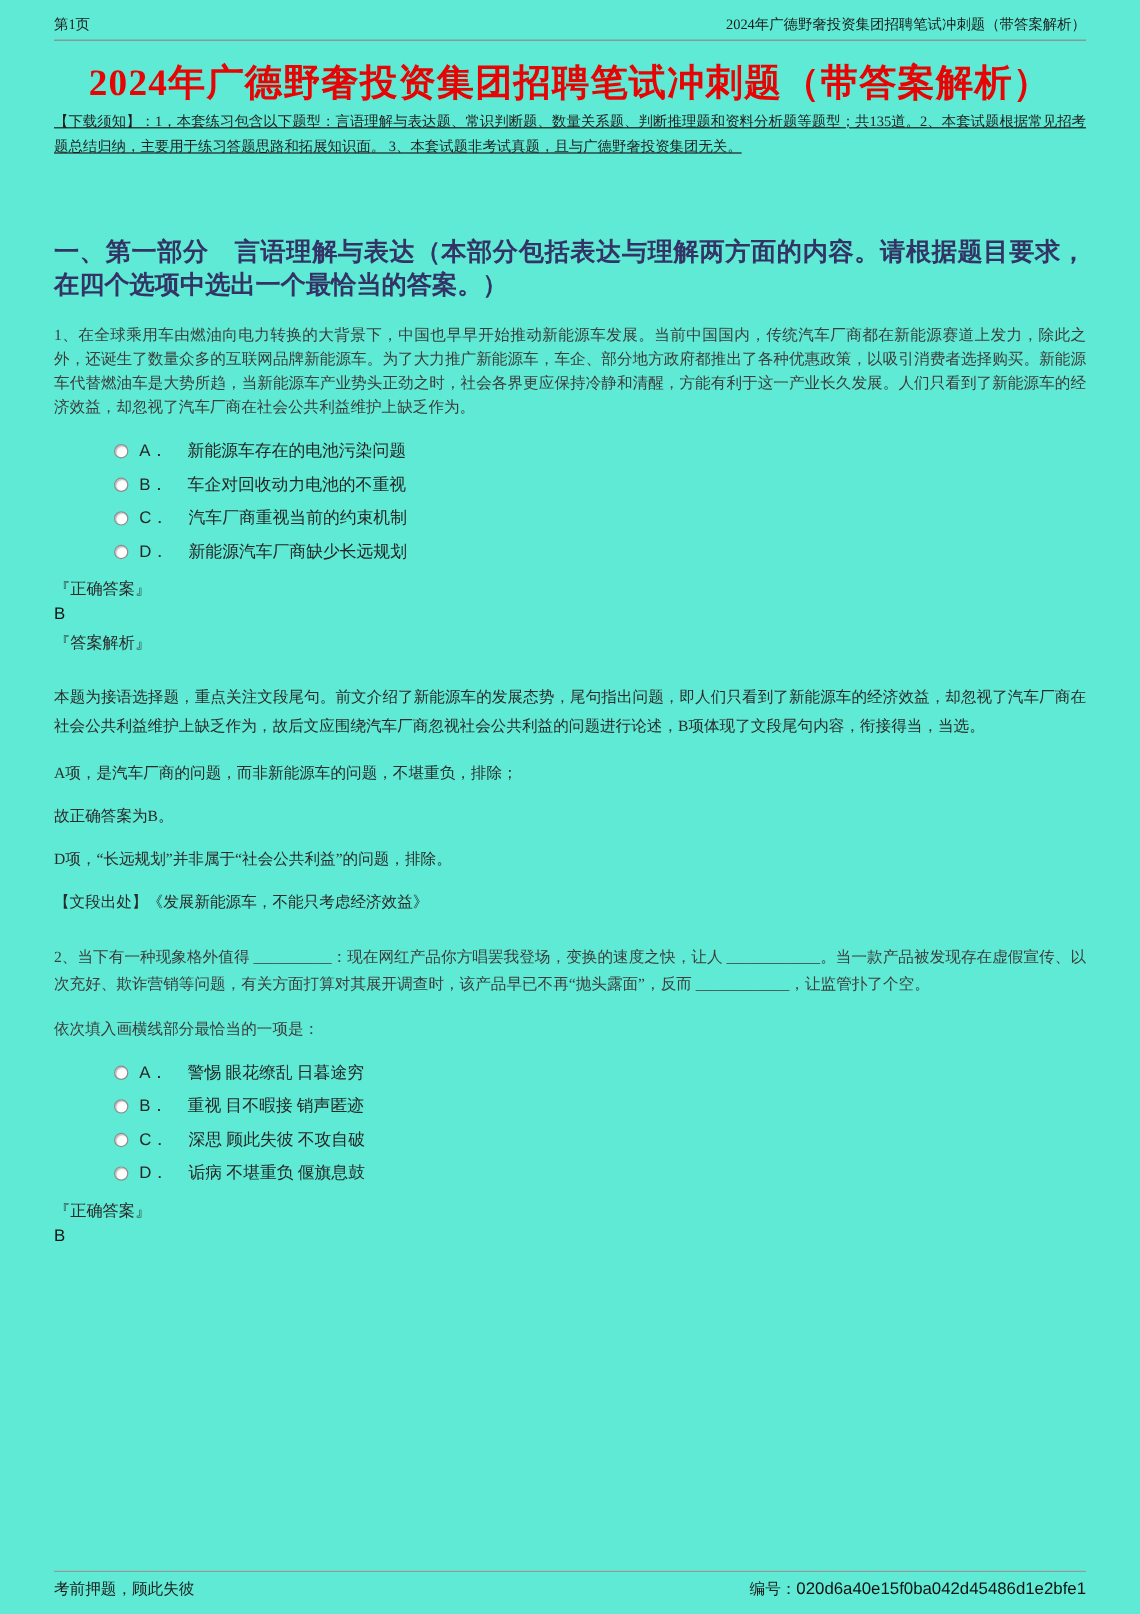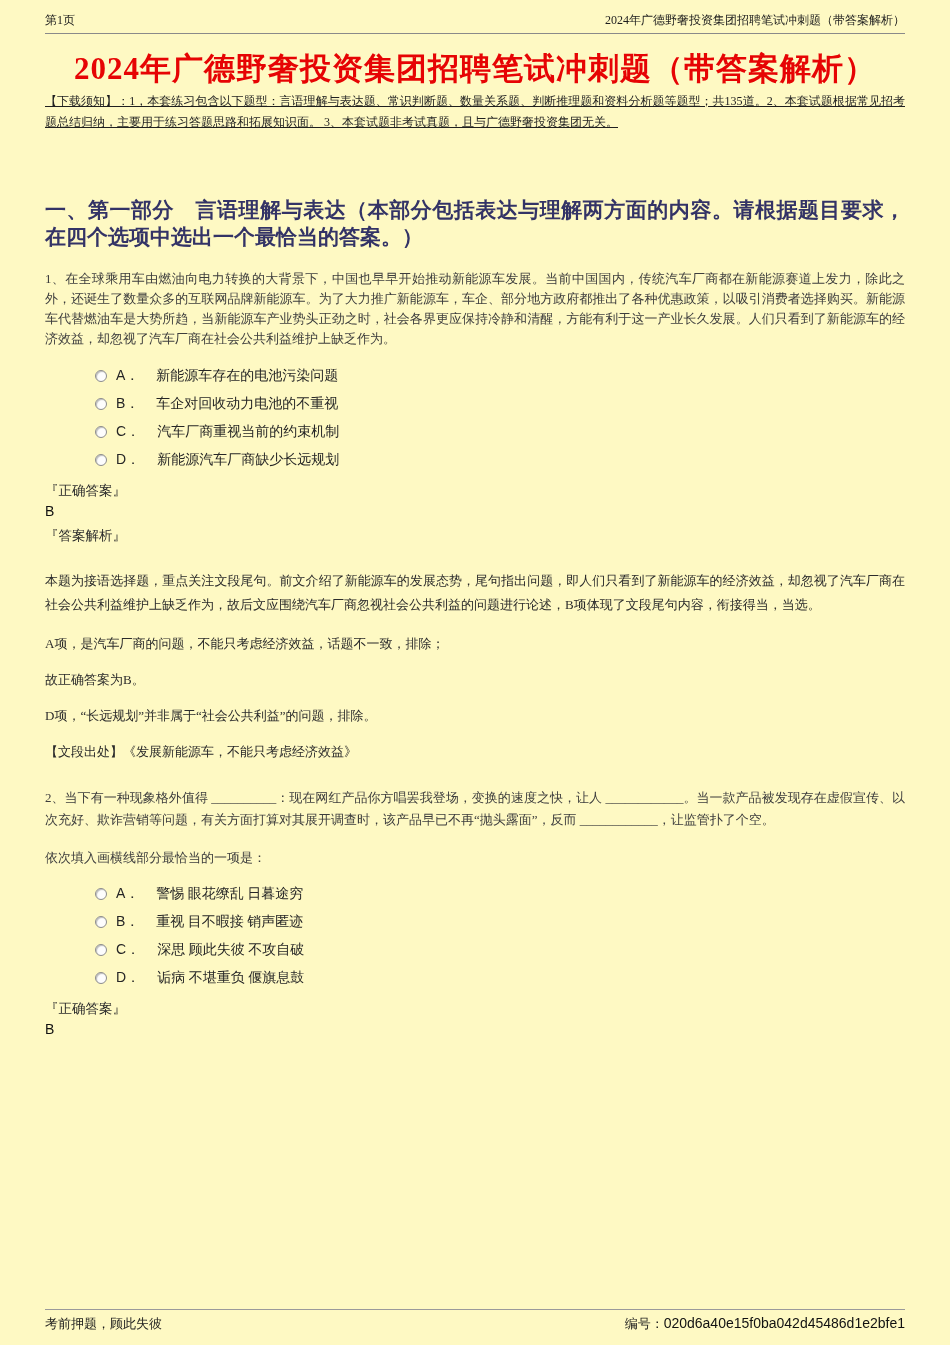--- a/index.html
+++ b/index.html
@@ -1,19 +1,19 @@
 <!DOCTYPE html>
 <html><head>
 <meta charset="utf-8">
 <style>
   html,body{margin:0;padding:0;background:#fff;}
   .page{
     position:relative;
     width:950px;height:1345px;
-    background:#fef9c3;
+    background:#5eead4;
     font-family:"Liberation Serif","DejaVu Serif",serif;
     color:#2e2e2e;
     overflow:hidden;
     box-sizing:border-box;
   }
   .content{padding:0 45px;}
   
   .header-row{
     display:flex;justify-content:space-between;align-items:flex-end;
     padding:12px 0 4px;border-bottom:1px solid #8a8a8a;
@@ -103,21 +103,21 @@
           <span class="letter">D．</span>
           <span>新能源汽车厂商缺少长远规划</span>
         </div>
       </div>
 
       <p class="ans-label">『正确答案』</p>
       <p class="ans-value">B</p>
       <p class="ans-label">『答案解析』</p>
 
       <p class="analysis-para">本题为接语选择题，重点关注文段尾句。前文介绍了新能源车的发展态势，尾句指出问题，即人们只看到了新能源车的经济效益，却忽视了汽车厂商在社会公共利益维护上缺乏作为，故后文应围绕汽车厂商忽视社会公共利益的问题进行论述，B项体现了文段尾句内容，衔接得当，当选。</p>
-      <p class="analysis-item">A项，是汽车厂商的问题，不能只考虑经济效益，话题不一致，排除；</p>
+      <p class="analysis-item">A项，是汽车厂商的问题，而非新能源车的问题，不堪重负，排除；</p>
       <p class="analysis-item">故正确答案为B。</p>
       <p class="analysis-item">D项，“长远规划”并非属于“社会公共利益”的问题，排除。</p>
       <p class="analysis-item">【文段出处】《发展新能源车，不能只考虑经济效益》</p>
     </section>
 
     <section class="q2">
       <p class="stem">2、当下有一种现象格外值得 __________：现在网红产品你方唱罢我登场，变换的速度之快，让人 ____________。当一款产品被发现存在虚假宣传、以次充好、欺诈营销等问题，有关方面打算对其展开调查时，该产品早已不再“抛头露面”，反而 ____________，让监管扑了个空。</p>
       <p class="prompt">依次填入画横线部分最恰当的一项是：</p>
 
       <div class="options">

